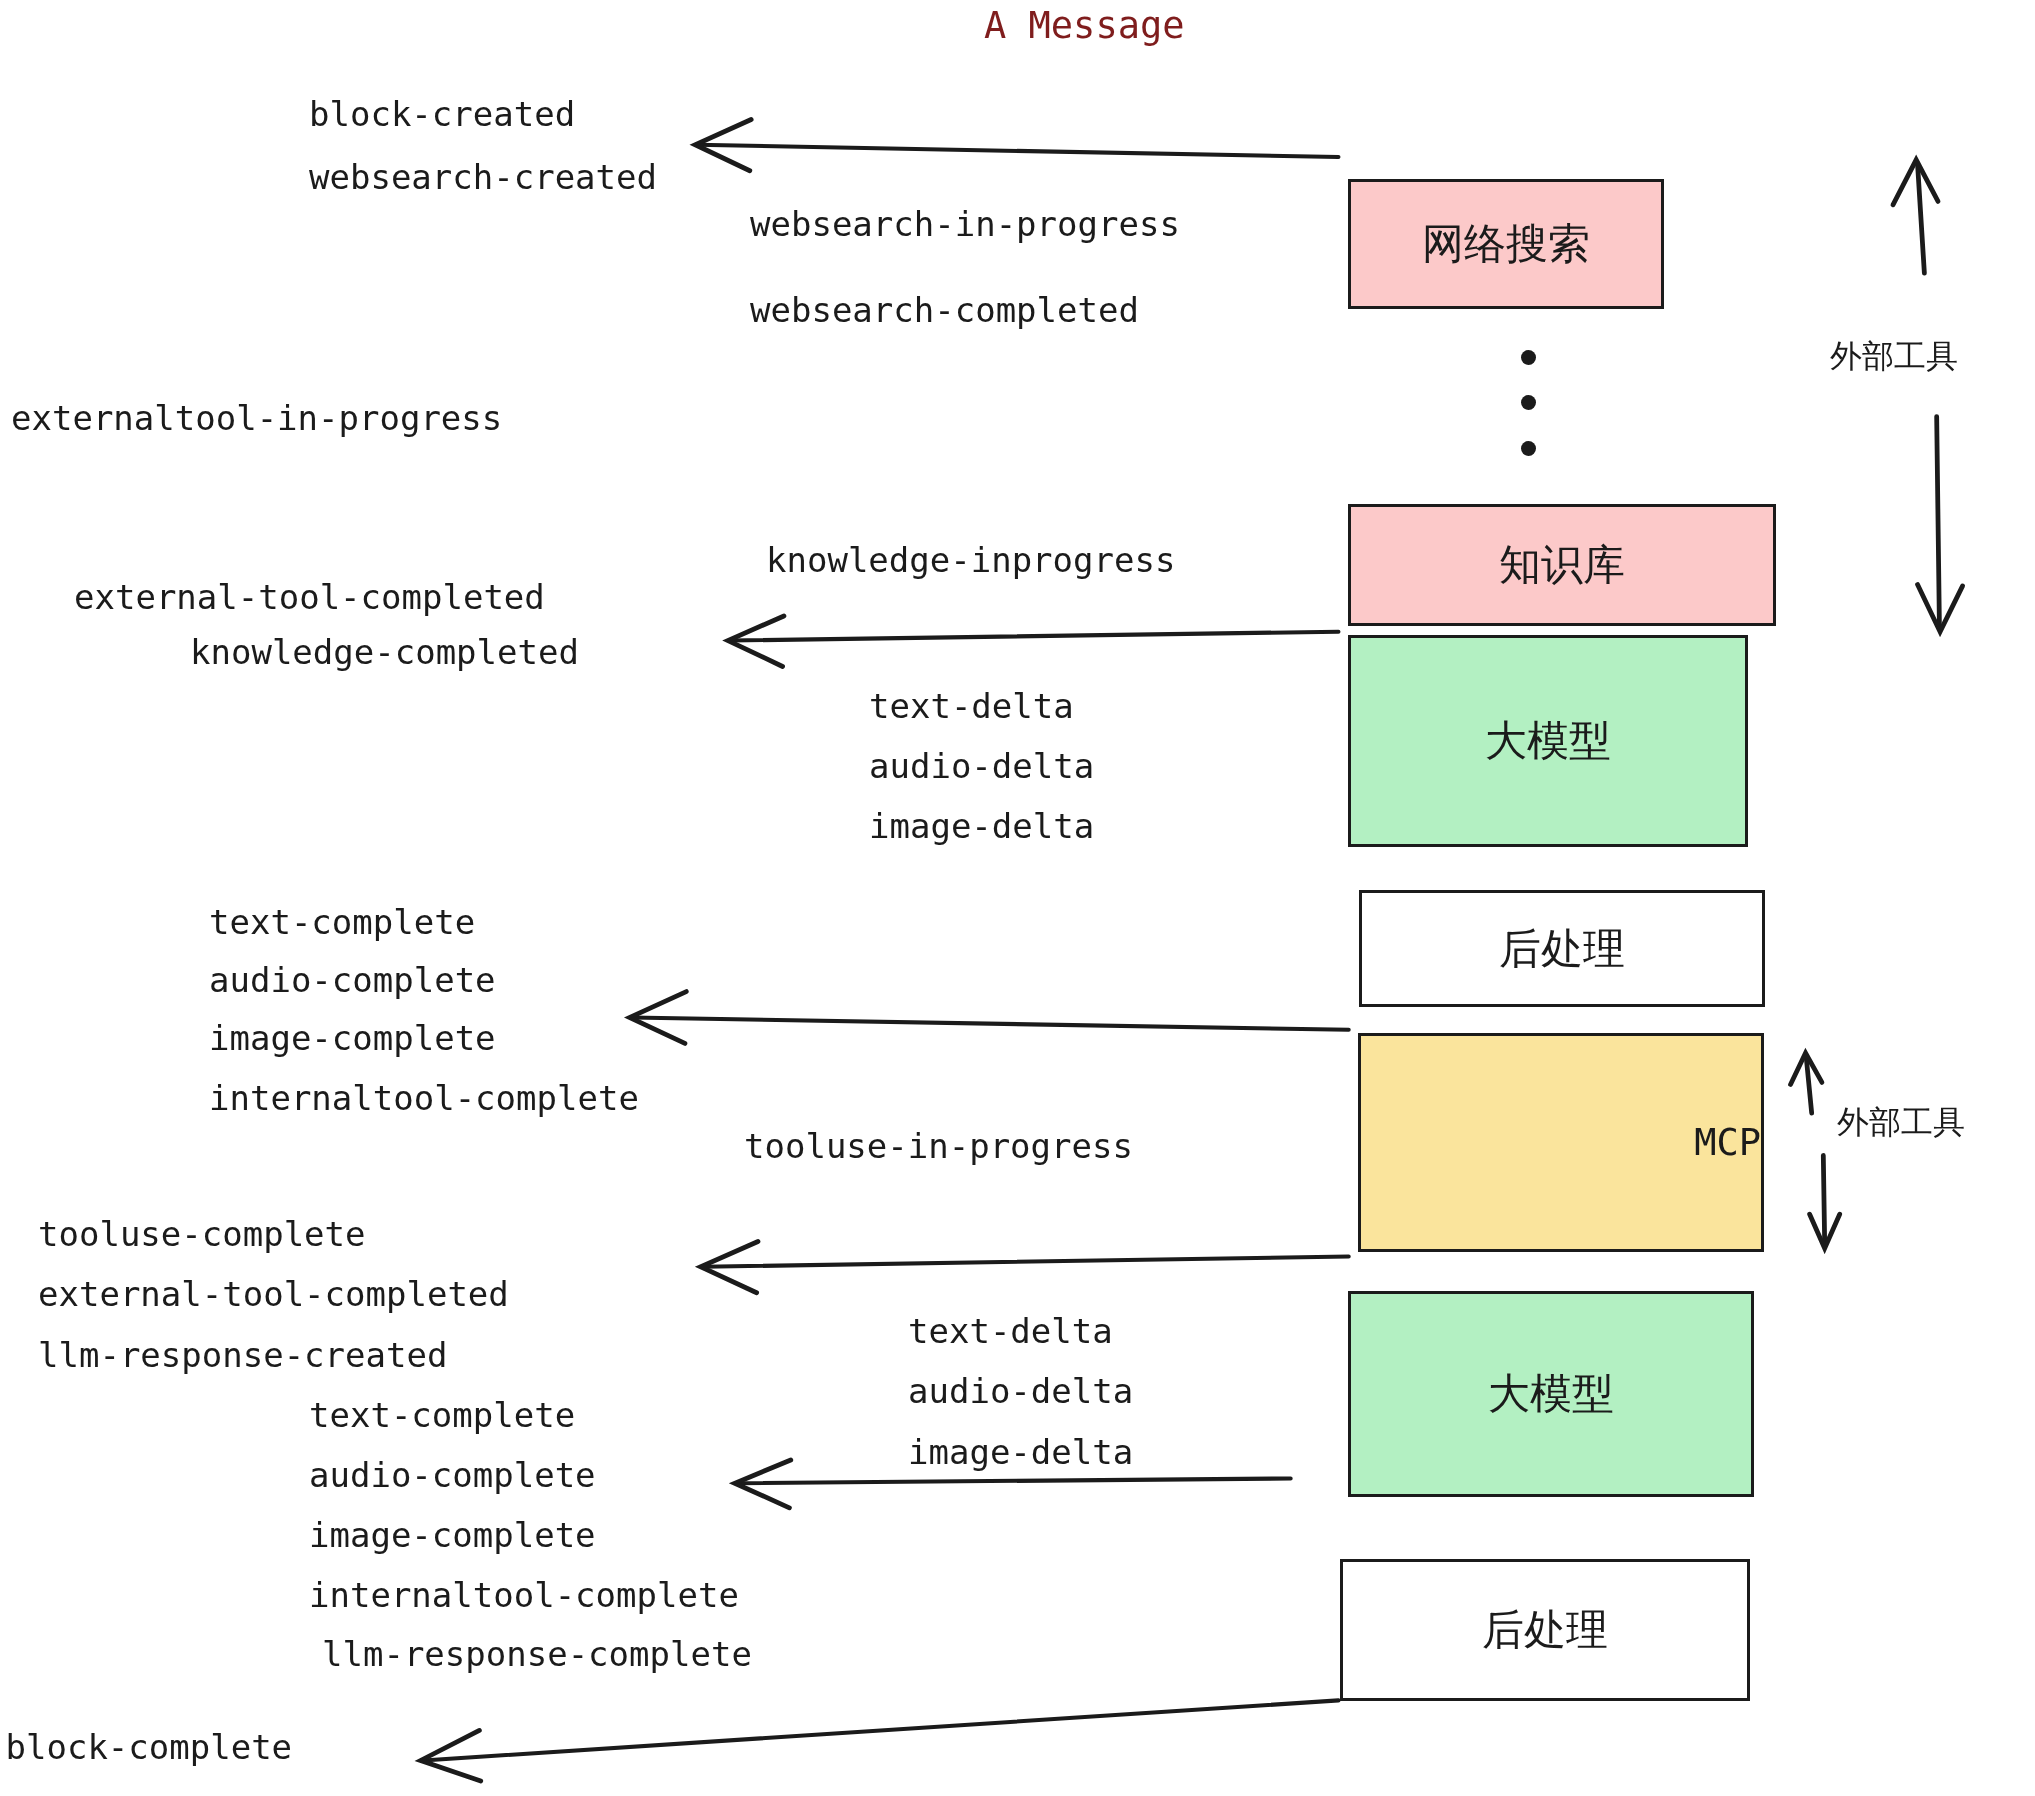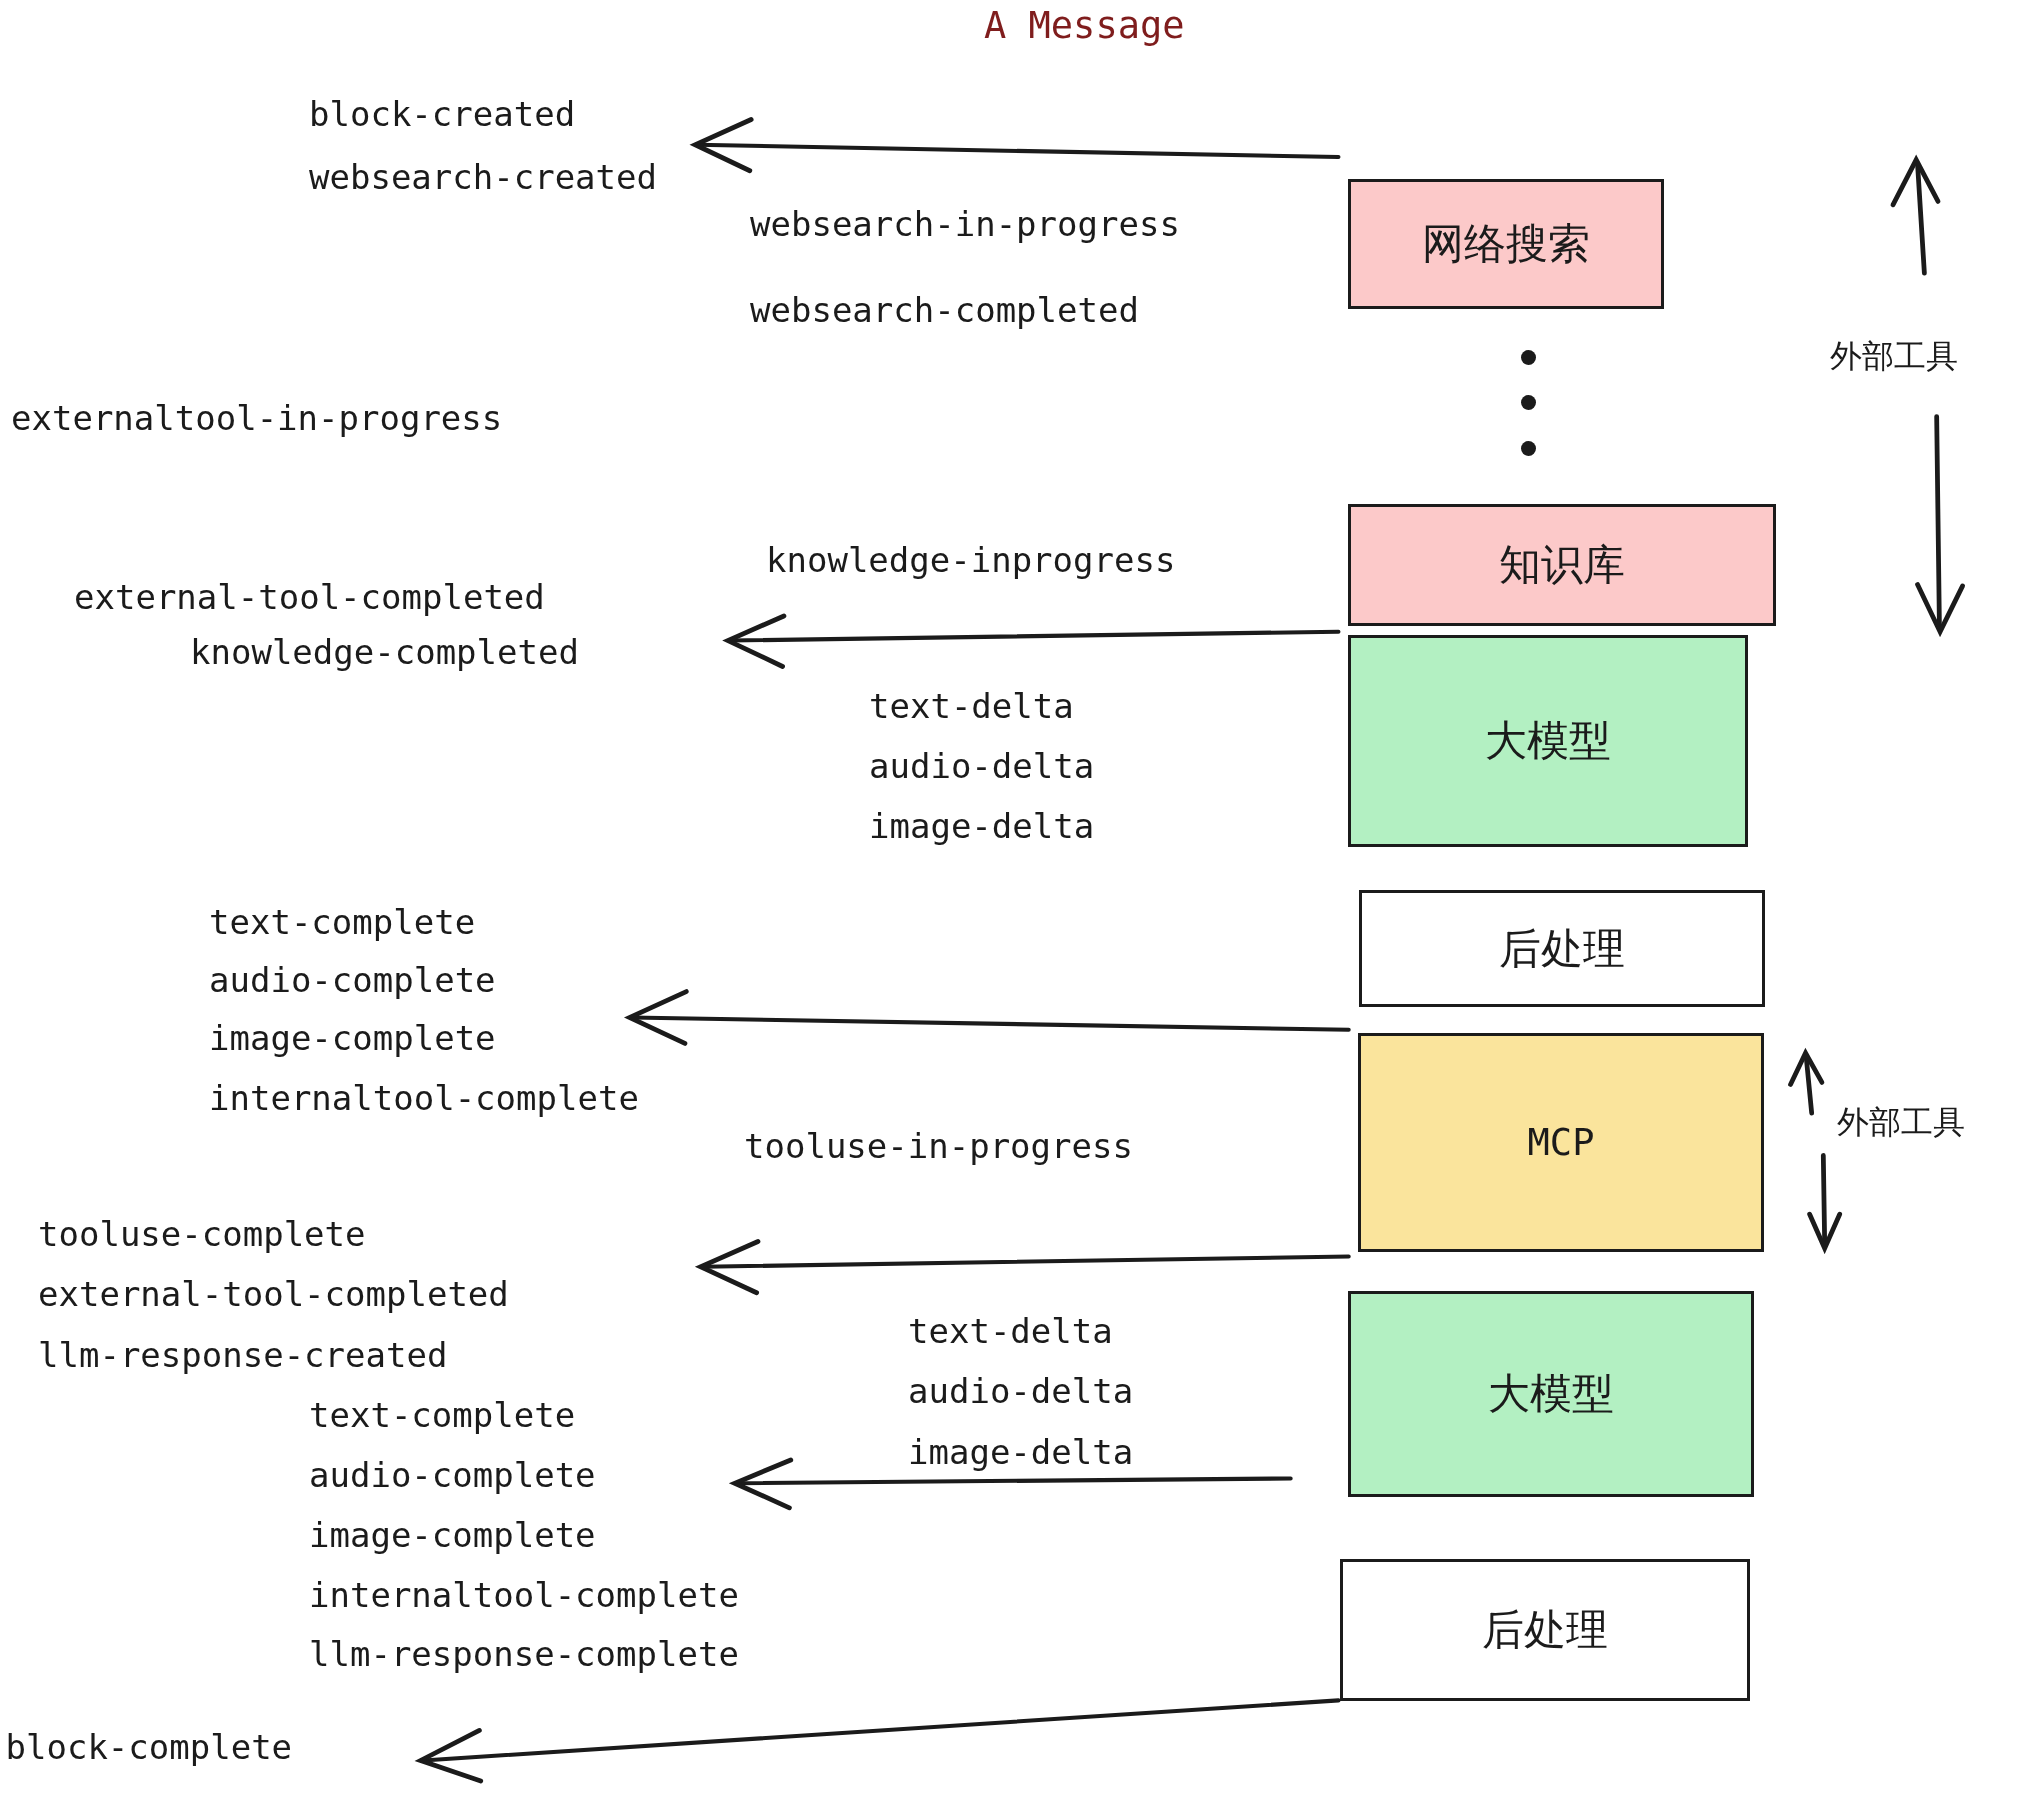--- a/index.html
+++ b/index.html
@@ -13,21 +13,21 @@
          font-size:37px;color:#7f1d1d;white-space:nowrap;}
 
   .box{position:absolute;border:3.4px solid #1b1b1b;box-sizing:border-box;
        display:flex;align-items:center;justify-content:center;}
   .box span{font-family:"DejaVu Sans","Liberation Sans",sans-serif;
             font-size:42px;color:#1b1b1b;line-height:1;}
   .box.mcp span{font-family:"DejaVu Sans Mono","Liberation Mono",monospace;font-size:37px;}
 
   .pink{background:#FCC9C9;}
   .green{background:#B3F0C2;}
-  .yellow{background:#FAE49C;}
+  .yellow{background:#FAE49C;justify-content:flex-end;}
   .white{background:#ffffff;justify-content:center;}
 
   .cnlabel{position:absolute;font-family:"DejaVu Sans","Liberation Sans",sans-serif;
            font-size:32px;color:#1b1b1b;white-space:nowrap;}
 
   svg.overlay{position:absolute;left:0;top:0;width:2035px;height:1796px;pointer-events:none;}
 
   .dot{position:absolute;width:15px;height:15px;border-radius:50%;background:#1b1b1b;}
 </style>
 </head>
@@ -116,21 +116,21 @@
   <div class="evt" style="left:38px;top:1335px;">llm-response-created</div>
 
   <div class="evt" style="left:908px;top:1311px;">text-delta</div>
   <div class="evt" style="left:908px;top:1371px;">audio-delta</div>
   <div class="evt" style="left:908px;top:1432px;">image-delta</div>
 
   <div class="evt" style="left:309px;top:1395px;">text-complete</div>
   <div class="evt" style="left:309px;top:1455px;">audio-complete</div>
   <div class="evt" style="left:309px;top:1515px;">image-complete</div>
   <div class="evt" style="left:309px;top:1575px;">internaltool-complete</div>
-  <div class="evt" style="left:309px;top:1634px;">llm-response-complete</div>
+  <div class="evt" style="left:322px;top:1634px;">llm-response-complete</div>
 
   <div class="evt" style="left:5.5px;top:1727px;">block-complete</div>
 
   <div class="box pink" style="left:1348px;top:179px;width:316px;height:130px;">
     <span>网络搜索</span>
   </div>
 
   <div class="dot" style="left:1521px;top:350px;"></div>
   <div class="dot" style="left:1521px;top:395px;"></div>
   <div class="dot" style="left:1521px;top:441px;"></div>

